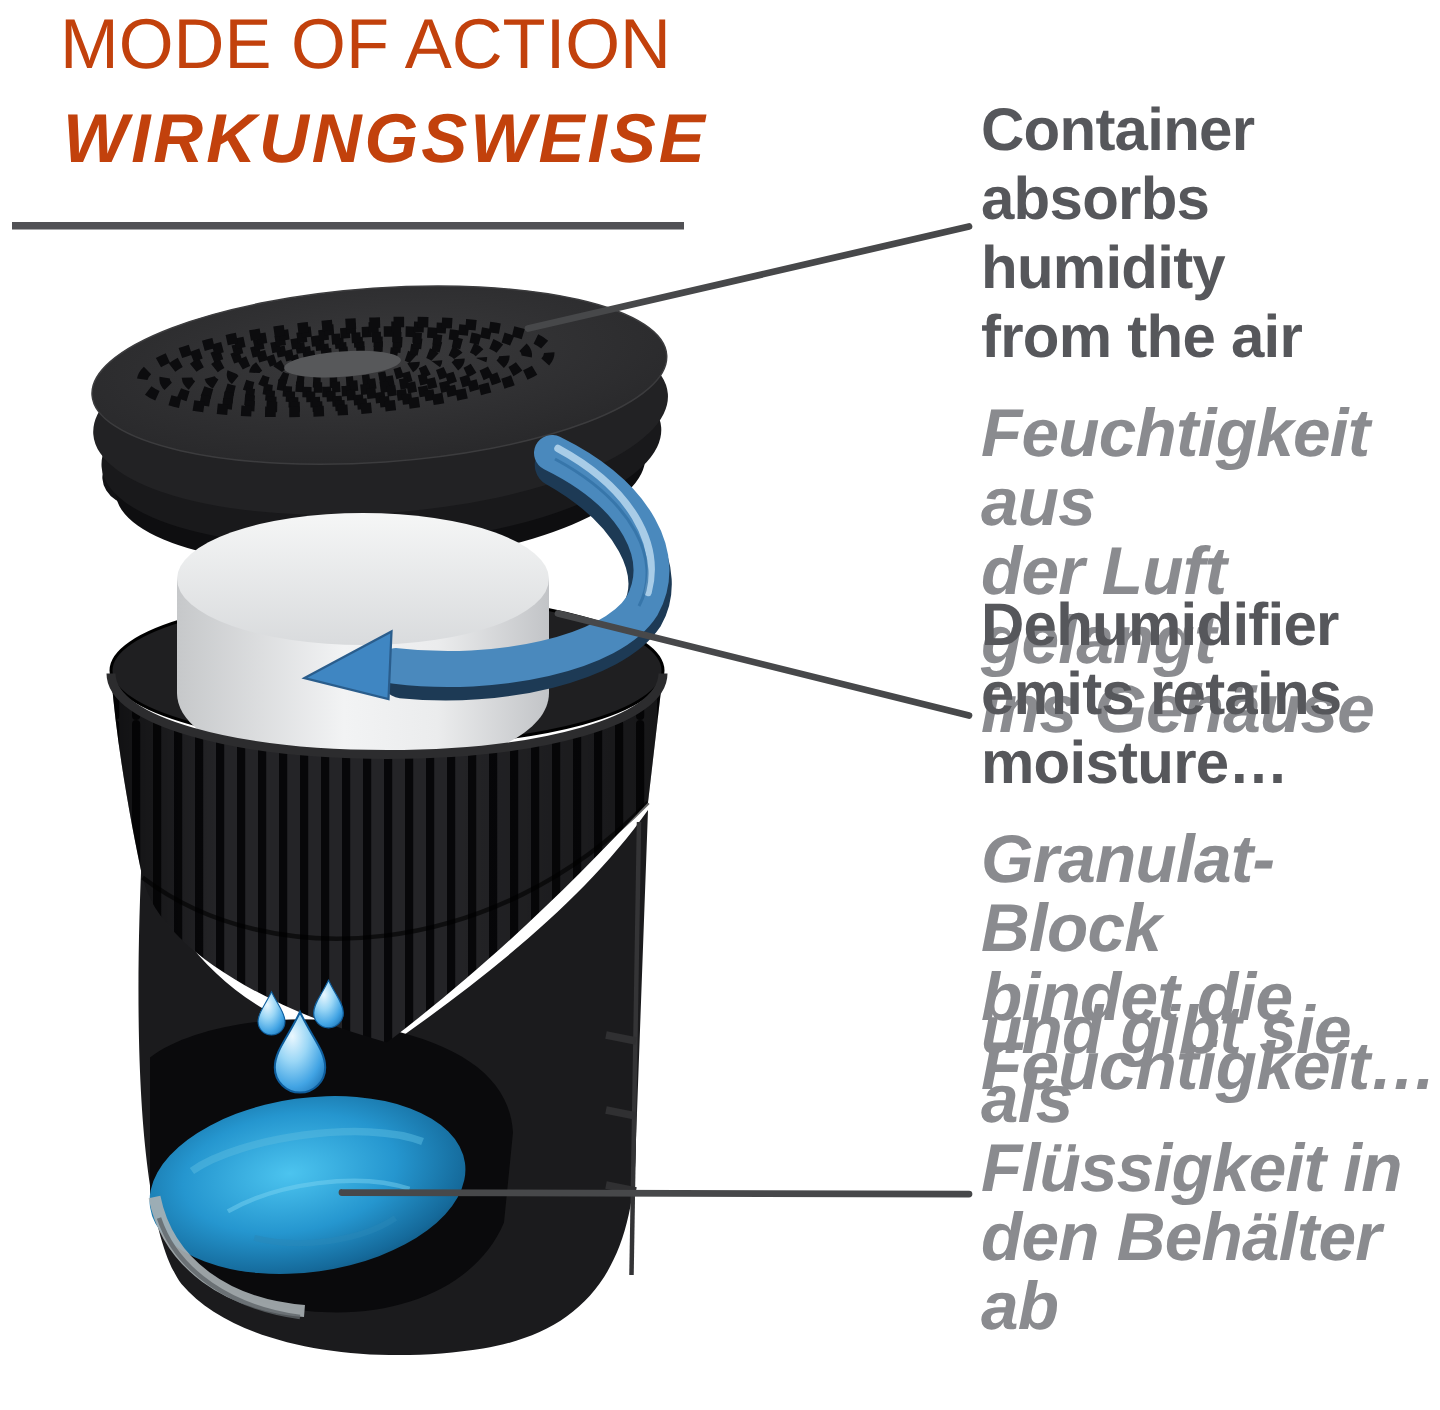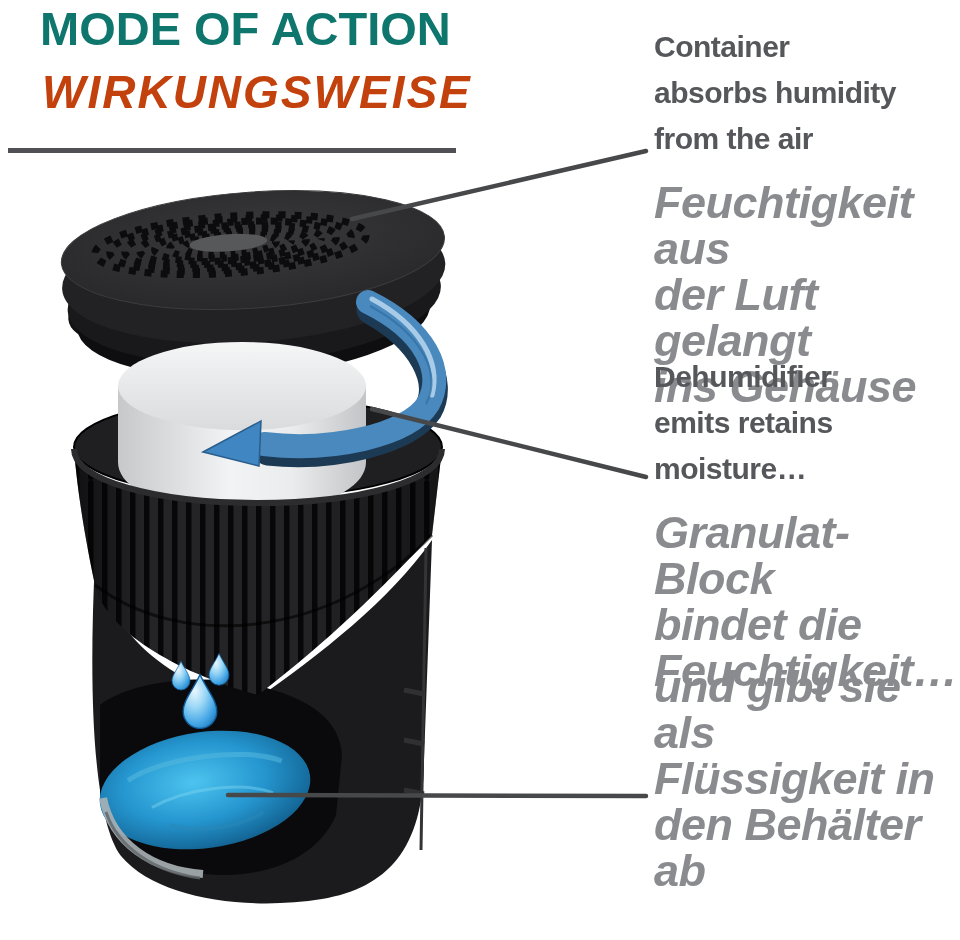--- a/index.html
+++ b/index.html
@@ -1,24 +1,24 @@
 <!DOCTYPE html>
 <html><head>
 <meta charset="utf-8">
 <style>
   html,body{margin:0;padding:0;background:#ffffff;}
   .stage{position:relative;width:960px;height:940px;overflow:hidden;background:#fff;
          font-family:"Liberation Sans", sans-serif;}
-  .title{position:absolute;left:40px;top:2px;font-size:47px;font-weight:bold;
-         color:#0f766e;line-height:1.15;letter-spacing:0px;white-space:nowrap;}
+  .title{position:absolute;left:40px;top:2px;font-size:47px;font-weight:normal;
+         color:#c2410c;line-height:1.15;letter-spacing:0px;white-space:nowrap;}
   .subtitle{position:absolute;left:42px;top:66px;font-size:46px;font-weight:bold;
          font-style:italic;color:#c2410c;line-height:1.15;letter-spacing:2px;white-space:nowrap;}
   .rule{position:absolute;left:8px;top:148px;width:448px;height:5px;background:#515155;}
   .ann{position:absolute;left:654px;width:306px;white-space:pre-line;}
-  .ann .en{font-weight:bold;font-size:30px;line-height:46px;color:#56575b;letter-spacing:-0.5px;}
+  .ann .en{font-weight:bold;font-size:40px;line-height:46px;color:#56575b;letter-spacing:-0.5px;margin-top:40px;}
   .ann .de{font-weight:bold;font-style:italic;font-size:45px;line-height:46px;color:#8a8b8f;letter-spacing:-0.5px;}
   .ann1{top:6px;} .ann2{top:336px;} .ann3{top:646px;}
   svg.illu{position:absolute;left:0;top:0;}
 </style>
 </head>
 <body>
 
 <div class="stage">
 
   <svg class="illu" width="960" height="940" viewBox="0 0 960 940" aria-hidden="true">

